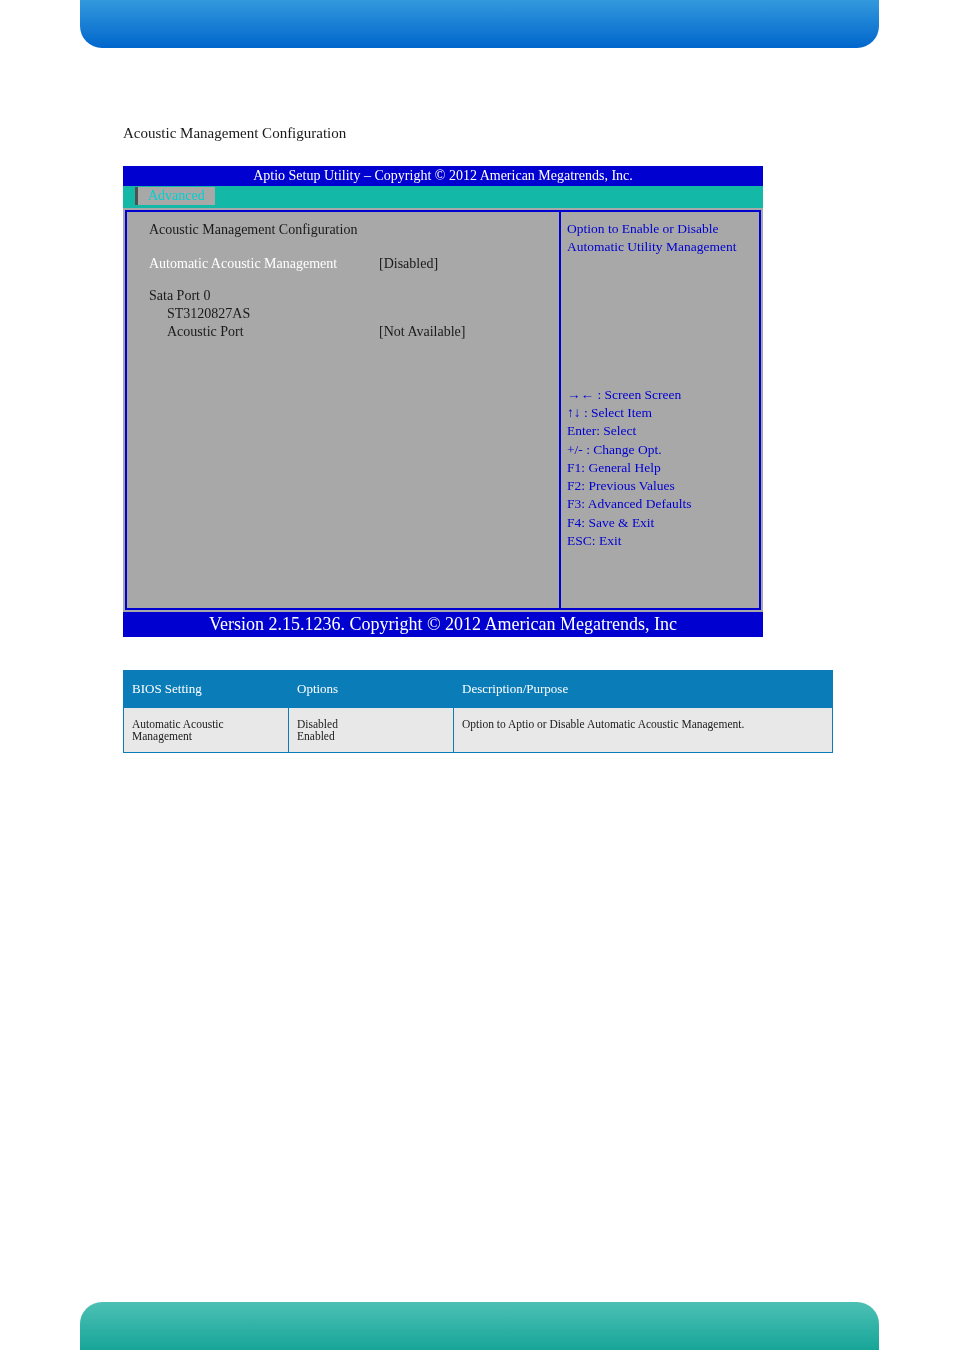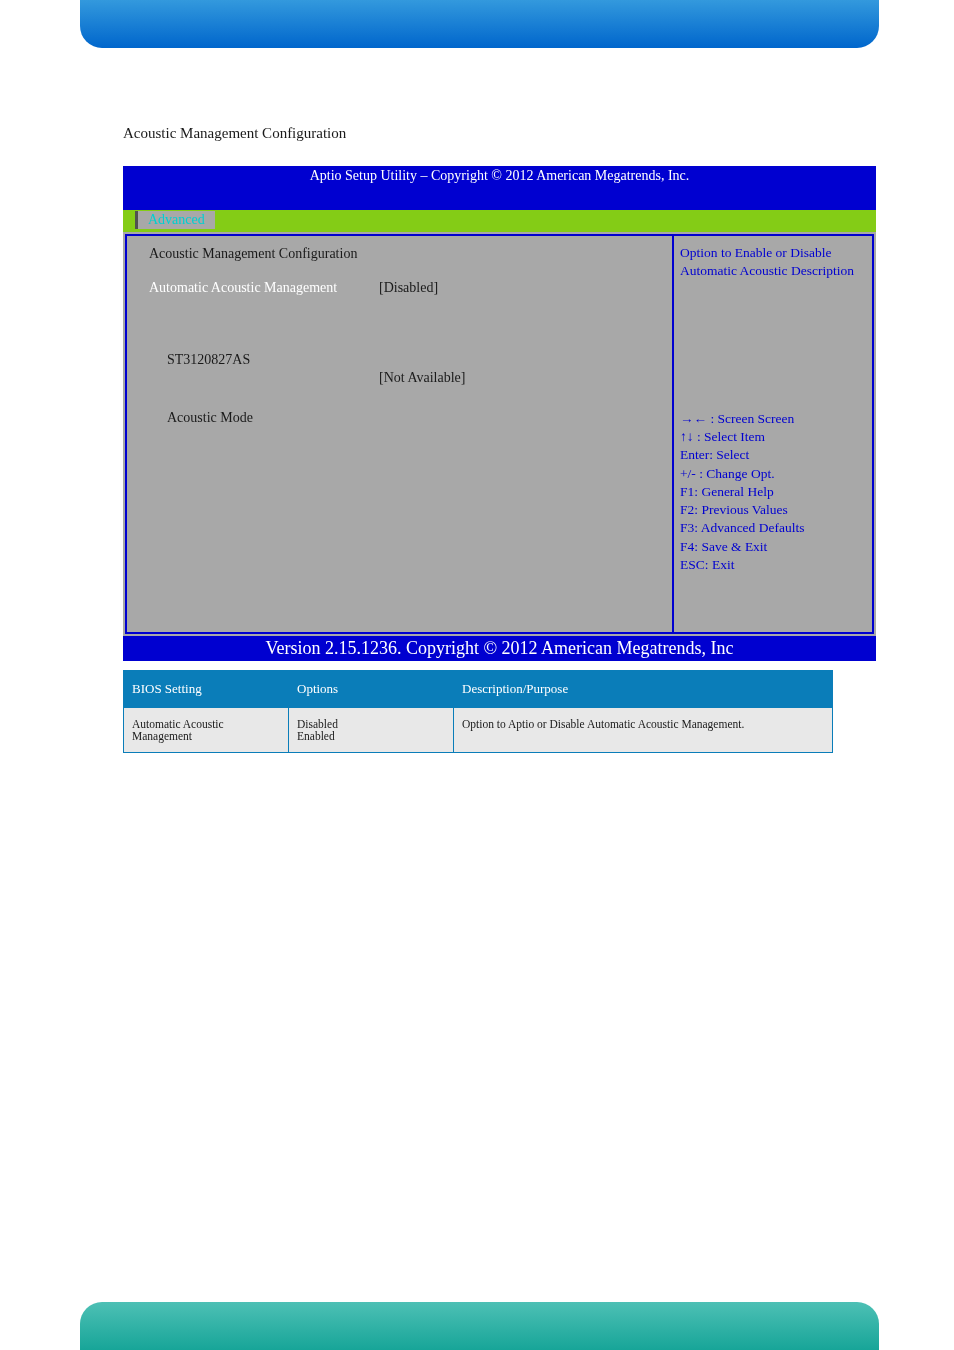--- a/index.html
+++ b/index.html
@@ -38,35 +38,34 @@
       position: absolute;
       top: 125px;
       left: 123px;
       font-size: 15px;
       color: #1a1a1a;
     }
     .bios-window {
       position: absolute;
       top: 166px;
       left: 123px;
-      width: 753px;
+      width: 640px;
       background: #0000d0;
       font-family: Georgia, serif;
     }
     .bios-header {
       background: #0000d0;
       color: #ffffff;
       text-align: center;
       padding: 2px 0;
       font-size: 14px;
     }
     .bios-tab {
-      background: #84cc16;
+      background: #14b8a6;
       padding: 0 0 3px 12px;
-      margin-top: 24px;
     }
     .tab-label {
       display: inline-block;
       background: #a8a8a8;
       color: #00d0d0;
       padding: 1px 10px;
       font-size: 14px;
       border-left: 3px solid #505050;
     }
     .bios-body {
@@ -94,21 +93,20 @@
       width: 230px;
     }
     .bios-row .value {
       color: #1a1a1a;
     }
     .bios-row.selected .label {
       color: #ffffff;
     }
     .bios-row .indent {
       padding-left: 18px;
-      margin-top: 40px;
     }
     .bios-side {
       width: 200px;
       border: 2px solid #0000d0;
       border-left: none;
       padding: 8px 6px;
       color: #0000d0;
       font-size: 13.5px;
       display: flex;
       flex-direction: column;
@@ -170,29 +168,32 @@
   <div class="bios-body">
     <div class="bios-main">
       <div class="heading">Acoustic Management Configuration</div>
       <div style="height:8px"></div>
       <div class="bios-row selected">
         <span class="label">Automatic Acoustic Management</span>
         <span class="value">[Disabled]</span>
       </div>
       <div style="height:14px"></div>
       <div class="bios-row">
+        <span class="label">Sata Port 0</span>
+      </div>
+      <div class="bios-row">
         <span class="label indent">ST3120827AS</span>
       </div>
       <div class="bios-row">
-        <span class="label indent">Acoustic Mode</span>
+        <span class="label indent">Acoustic Port</span>
         <span class="value">[Not Available]</span>
       </div>
     </div>
     <div class="bios-side">
-      <div class="bios-help-top">Option to Enable or Disable Automatic Acoustic Description</div>
+      <div class="bios-help-top">Option to Enable or Disable Automatic Utility Management</div>
       <div class="bios-help-bottom">
         <div>→← : Screen Screen</div>
         <div>↑↓ : Select Item</div>
         <div>Enter: Select</div>
         <div>+/- : Change Opt.</div>
         <div>F1: General Help</div>
         <div>F2: Previous Values</div>
         <div>F3: Advanced Defaults</div>
         <div>F4: Save &amp; Exit</div>
         <div>ESC: Exit</div>

